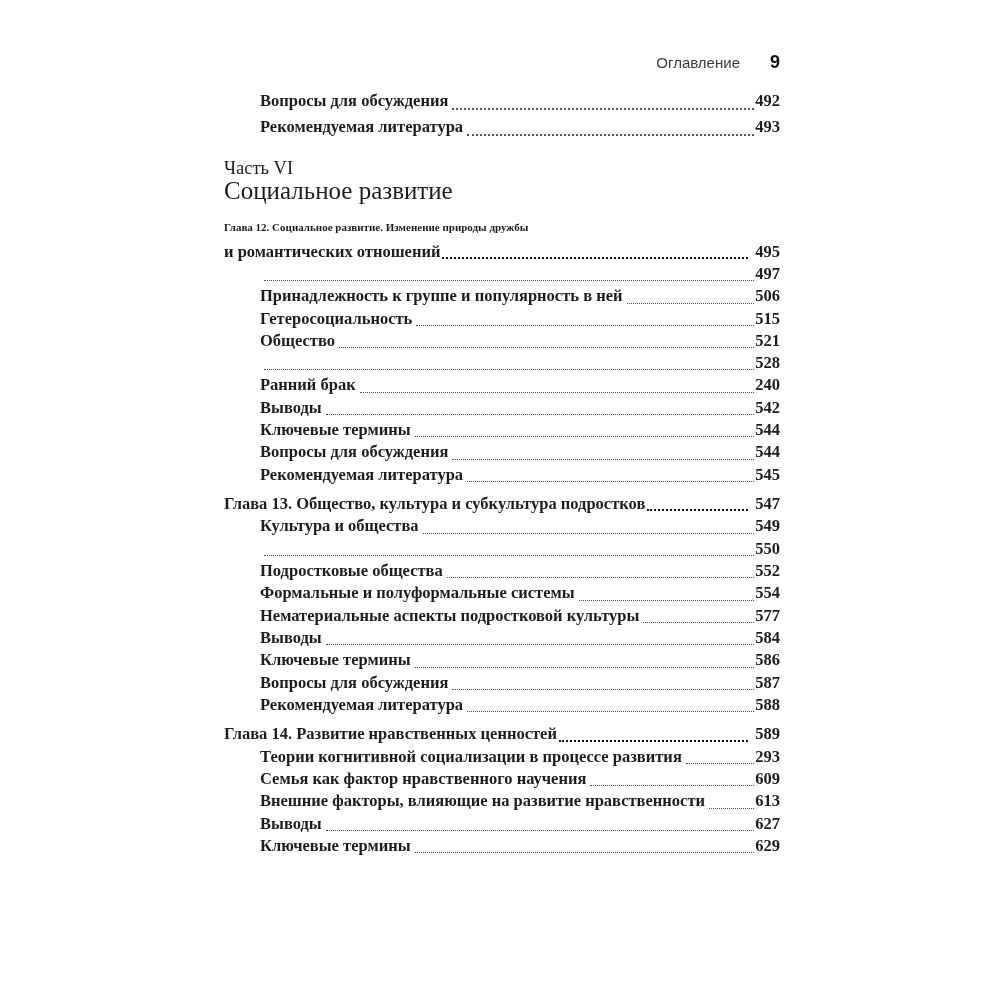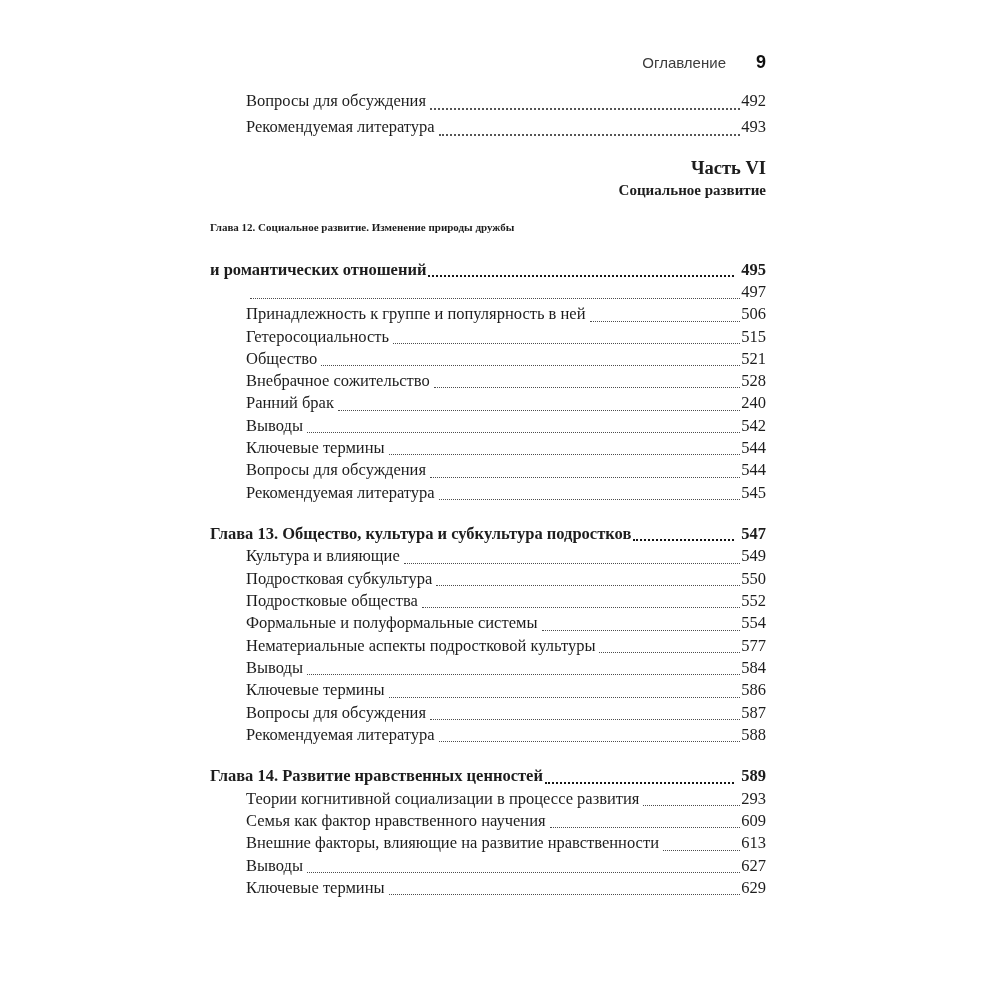--- a/index.html
+++ b/index.html
@@ -10,21 +10,21 @@
     color: #1d1d1d;
     overflow: hidden;
   }
   .page {
     position: relative;
     width: 1000px; height: 1000px;
     background: #ffffff;
   }
   .content {
     position: absolute;
-    left: 210px; top: 52px;
+    left: 224px; top: 52px;
     width: 556px;
   }
   
   .header {
     display: flex;
     justify-content: flex-end;
     align-items: baseline;
     font-family: "Liberation Sans", sans-serif;
     font-size: 15px;
     color: #3c3c3c;
@@ -35,47 +35,48 @@
     font-weight: bold;
     font-size: 18px;
     color: #0f0f0f;
     margin-left: 30px;
   }
   
   .row {
     display: flex;
     align-items: baseline;
     font-size: 16.5px;
+    font-weight: bold;
   }
   .leader {
     flex: 1;
     min-width: 18px;
     border-bottom: 2px dotted #555;
     align-self: flex-end;
     margin: 0 1px 4px 4px;
   }
   .pg { white-space: nowrap; }
   
   .pre-row { line-height: 26px; padding-left: 36px; }
   
   .part-heading {
-    text-align: right;
-    font-weight: bold;
+    text-align: left;
+    font-weight: normal;
     margin: 18px 0 15px 0;
   }
   .part-kicker { font-size: 18.5px; line-height: 21.5px; }
-  .part-title  { font-size: 15px; line-height: 21.5px; }
+  .part-title  { font-size: 25px; line-height: 21.5px; }
   
   .chapter { margin-top: 6px; }
   .ch-title-line {
     font-weight: bold;
     font-size: 11px;
     line-height: 23.5px;
   }
-  .ch-row { font-weight: bold; line-height: 23.5px; margin-top: 18px; }
+  .ch-row { font-weight: bold; line-height: 23.5px; }
   .ch-row .leader {
     border-bottom: 2.6px dotted #141414;
     margin: 0 2px 4px 2px;
   }
   .ch-row .pg { padding-left: 5px; }
   .sec-row {
     line-height: 22.3px;
     padding-left: 36px;
   }
   .sec-row .leader { border-bottom: 1.7px dotted #4c4c4c; }
@@ -130,21 +131,20 @@
             <span class="label">Гетеросоциальность</span>
             <span class="leader"></span>
             <span class="pg">515</span>
           </div>
           <div class="row sec-row">
             <span class="label">Общество</span>
             <span class="leader"></span>
             <span class="pg">521</span>
           </div>
           <div class="row sec-row">
-            <span class="label">Внебрачное сожительство</span>
             <span class="leader"></span>
             <span class="pg">528</span>
           </div>
           <div class="row sec-row">
             <span class="label">Ранний брак</span>
             <span class="leader"></span>
             <span class="pg">240</span>
           </div>
           <div class="row sec-row">
             <span class="label">Выводы</span>
@@ -167,26 +167,25 @@
             <span class="pg">545</span>
           </div>
         </div>
         <div class="chapter">
           <div class="row ch-row">
             <span class="label">Глава 13. Общество, культура и субкультура подростков</span>
             <span class="leader"></span>
             <span class="pg">547</span>
           </div>
           <div class="row sec-row">
-            <span class="label">Культура и влияющие</span>
+            <span class="label">Культура и общества</span>
             <span class="leader"></span>
             <span class="pg">549</span>
           </div>
           <div class="row sec-row">
-            <span class="label">Подростковая субкультура</span>
             <span class="leader"></span>
             <span class="pg">550</span>
           </div>
           <div class="row sec-row">
             <span class="label">Подростковые общества</span>
             <span class="leader"></span>
             <span class="pg">552</span>
           </div>
           <div class="row sec-row">
             <span class="label">Формальные и полуформальные системы</span>

